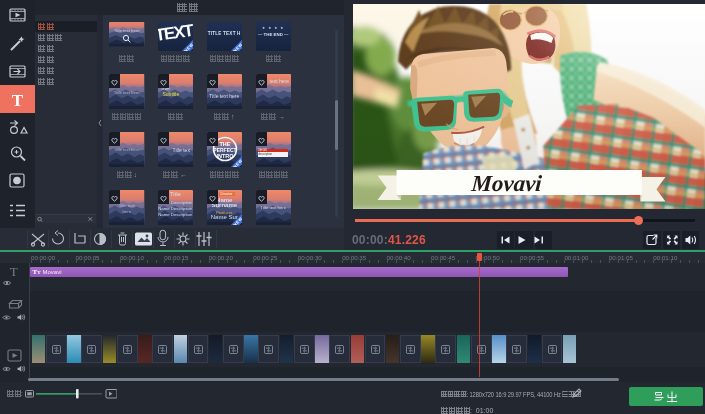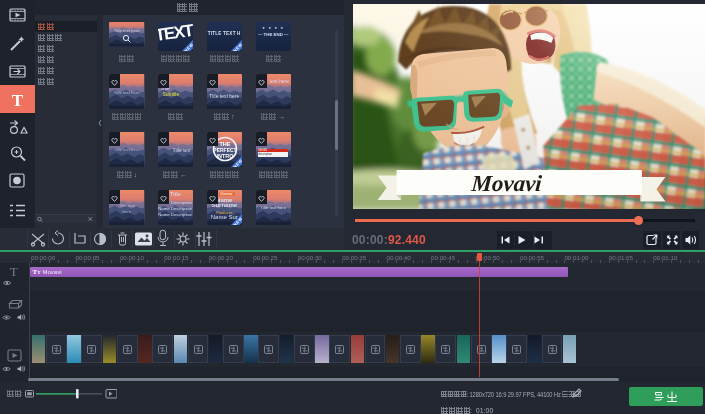--- a/index.html
+++ b/index.html
@@ -540,21 +540,21 @@
  <path d="M288.5 191.5 L287 198 287 191.5 Z" fill="#cfcaaf"></path>
  <text x="166" y="187.5" text-anchor="middle" font-family="Liberation Serif,serif" font-style="italic" font-weight="bold" font-size="23" fill="#221d18" transform="skewX(-4)">Movavi</text>
 </g>
 </svg>
 </div>
 
 <div class="abs" style="left:355px;top:219px;width:340px;height:2.5px;background:#10141b;"></div>
 <div class="abs" style="left:355px;top:219px;width:283px;height:2.5px;background:#ed6b51;"></div>
 <div class="abs" style="left:634px;top:215.5px;width:9px;height:9px;border-radius:50%;background:#ee6f55;"></div>
 
-<div class="abs" style="left:352px;top:233px;font-size:12px;font-weight:bold;letter-spacing:.2px;color:#676d78;">00:00:<span style="color:#e05747">92.440</span></div>
+<div class="abs" style="left:352px;top:233px;font-size:12px;font-weight:bold;letter-spacing:.2px;color:#676d78;">00:00:<span style="color:#e05747">41.226</span></div>
 
 <div class="abs" style="left:497px;top:231px;width:17.3px;height:18px;background:#191e28;"></div>
 <div class="abs" style="left:515.3px;top:231px;width:17.3px;height:18px;background:#191e28;"></div>
 <div class="abs" style="left:534.5px;top:231px;width:17.3px;height:18px;background:#191e28;"></div>
 <svg class="abs" style="left:497px;top:231px" width="56" height="18">
  <g fill="#e8ebf0">
         <path d="M4.5 5.5 v7 h1.5 v-7 Z M12.5 5.5 L7 9 l5.5 3.5 Z"></path>
  <path d="M21.5 5 l7 4 -7 4 Z"></path>
  <path d="M41 5.5 L46.5 9 41 12.5 Z M48 5.5 v7 h1.5 v-7 Z" transform="translate(-3.5,0)"></path>
       </g>

